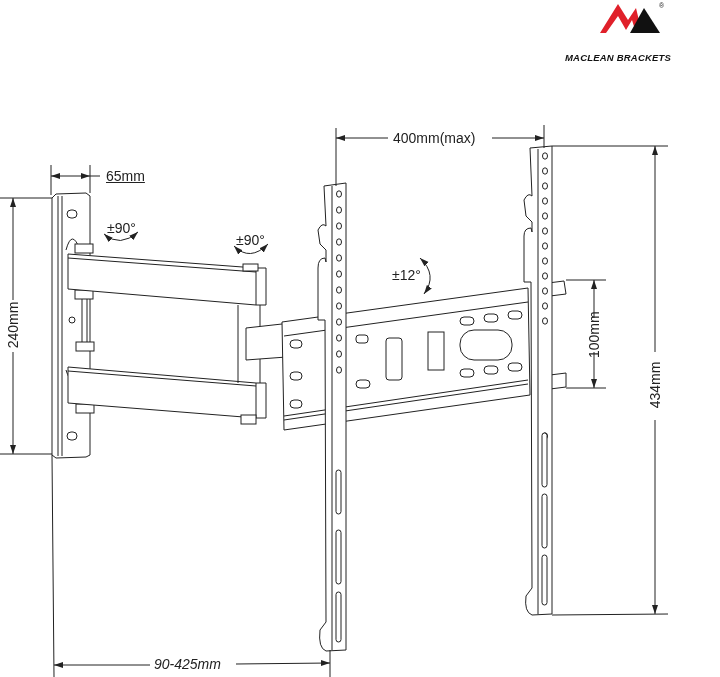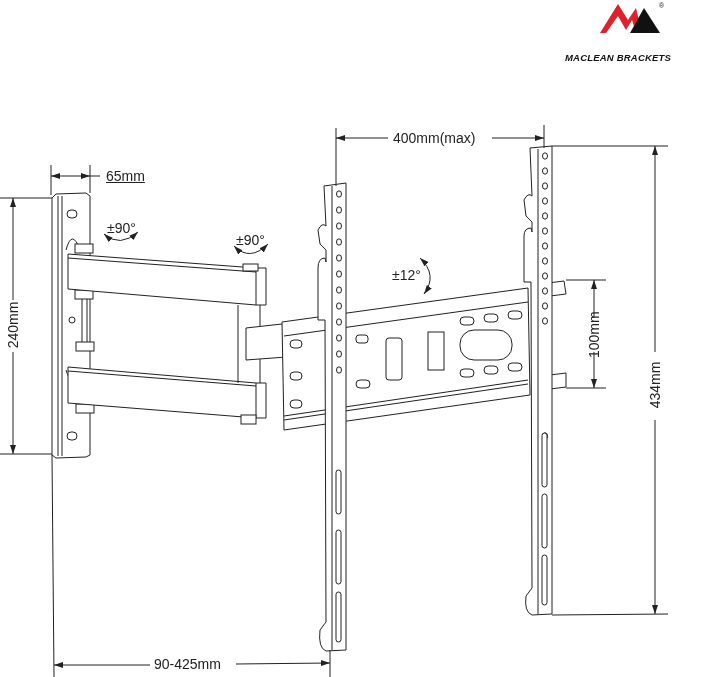--- a/index.html
+++ b/index.html
@@ -177,14 +177,14 @@
 <div class="lbl" style="left:659px;top:2px;font-size:7px;">®</div>
 
 <div class="lbl" style="left:106px;top:169px;text-decoration:underline;">65mm</div>
 <div class="vlbl" style="left:-14px;top:318px;width:54px;text-align:center;">240mm</div>
 <div class="lbl" style="left:107px;top:221px;">±90°</div>
 <div class="lbl" style="left:236px;top:233px;">±90°</div>
 <div class="lbl" style="left:392px;top:268px;">±12°</div>
 <div class="lbl" style="left:393px;top:131px;">400mm(max)</div>
 <div class="vlbl" style="left:571px;top:328px;width:46px;text-align:center;">100mm</div>
 <div class="vlbl" style="left:631px;top:378px;width:48px;text-align:center;">434mm</div>
-<div class="lbl" style="left:154px;top:657px;">90-425mm</div>
+<div class="lbl" style="left:154px;top:657px;font-style:italic;">90-425mm</div>
 </div>
 
 </body></html>

